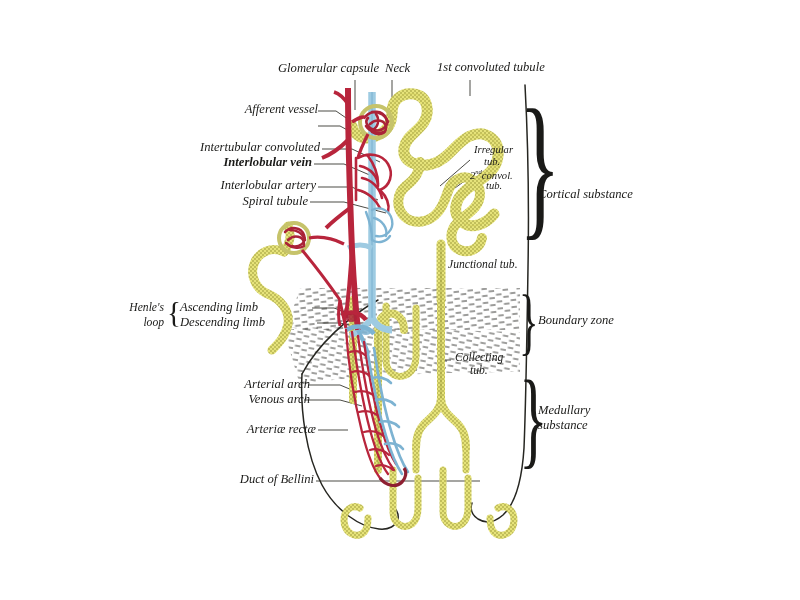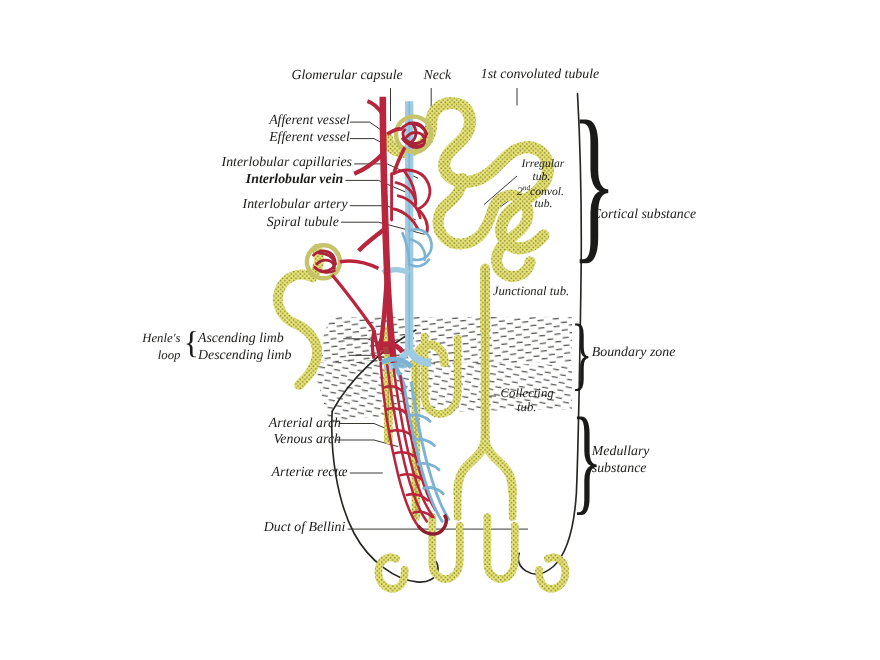--- a/index.html
+++ b/index.html
@@ -275,27 +275,26 @@
     <g fill="none">
       <path d="M380 478 C386 486 396 488 402 482 C406 478 407 472 404 468" stroke="#8e1f31" stroke-width="3.2"></path>
     </g>
 
     <g fill="none">
       <path d="M340 300 C338 310 338 318 340 326" stroke="#b8253c" stroke-width="3"></path>
       <path d="M346 308 C344 316 344 322 346 328" stroke="#b8253c" stroke-width="2.6"></path>
     </g>
   </svg>
 
-  <div class="lbl s13" style="left:265px;top:62px;">Glomerular capsule</div>
+  <div class="lbl s13" style="left:278px;top:62px;">Glomerular capsule</div>
   <div class="lbl s13" style="left:385px;top:62px;">Neck</div>
   <div class="lbl s13" style="left:437px;top:61px;">1st convoluted tubule</div>
 
   <div class="lbl s13 r" style="left:118px;top:103px;width:200px;">Afferent vessel</div>
-  <div class="lbl s13 r" style="left:118px;top:118px;width:200px;">Efferent vessel</div>
-  <div class="lbl s13 r" style="left:88px;top:141px;width:232px;">Interlobular capillaries</div>
+  <div class="lbl s13 r" style="left:88px;top:141px;width:232px;">Intertubular convoluted</div>
   <div class="lbl s13 r" style="left:88px;top:156px;width:224px;font-weight:bold;">Interlobular vein</div>
   <div class="lbl s13 r" style="left:98px;top:179px;width:218px;">Interlobular artery</div>
   <div class="lbl s13 r" style="left:98px;top:195px;width:210px;">Spiral tubule</div>
 
   <div class="lbl s12 r" style="left:120px;top:302px;width:44px;">Henle's</div>
   <div class="lbl s12 r" style="left:120px;top:317px;width:44px;">loop</div>
   <div class="brace" style="left:167px;top:296px;font-size:29px;">{</div>
   <div class="lbl s13" style="left:180px;top:301px;text-align:center;">Ascending limb</div>
   <div class="lbl s13" style="left:180px;top:316px;">Descending limb</div>
 

